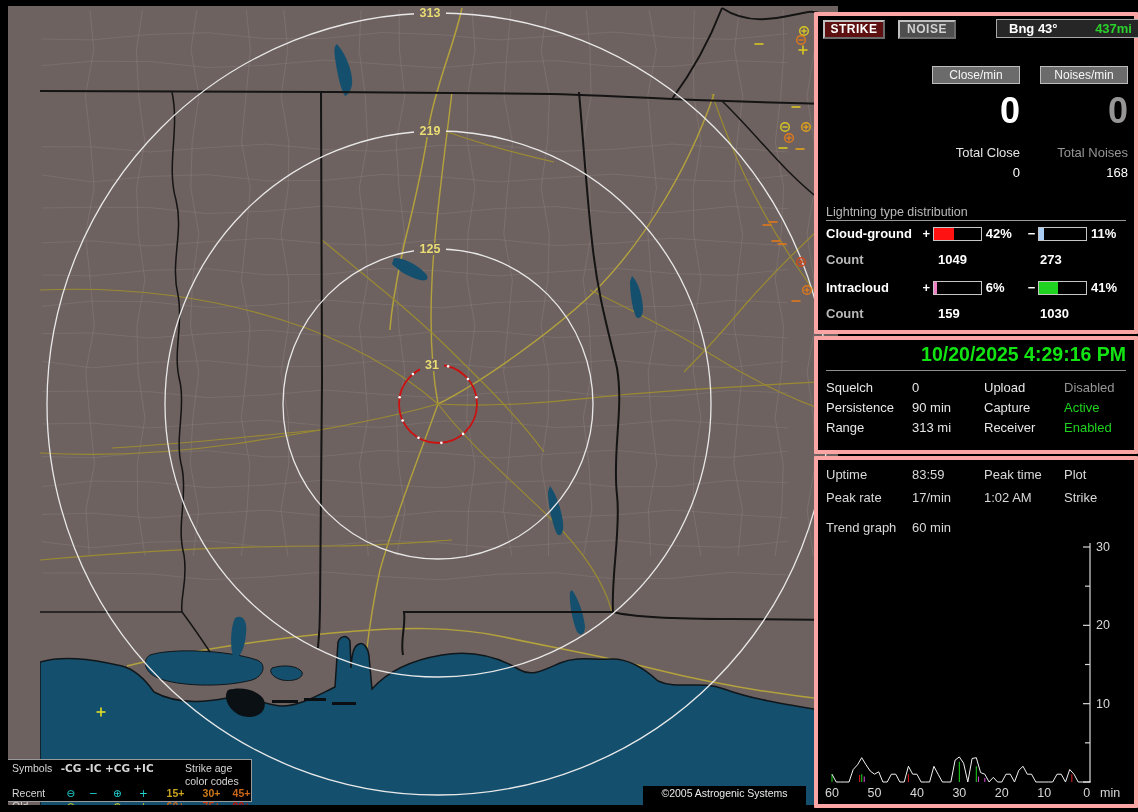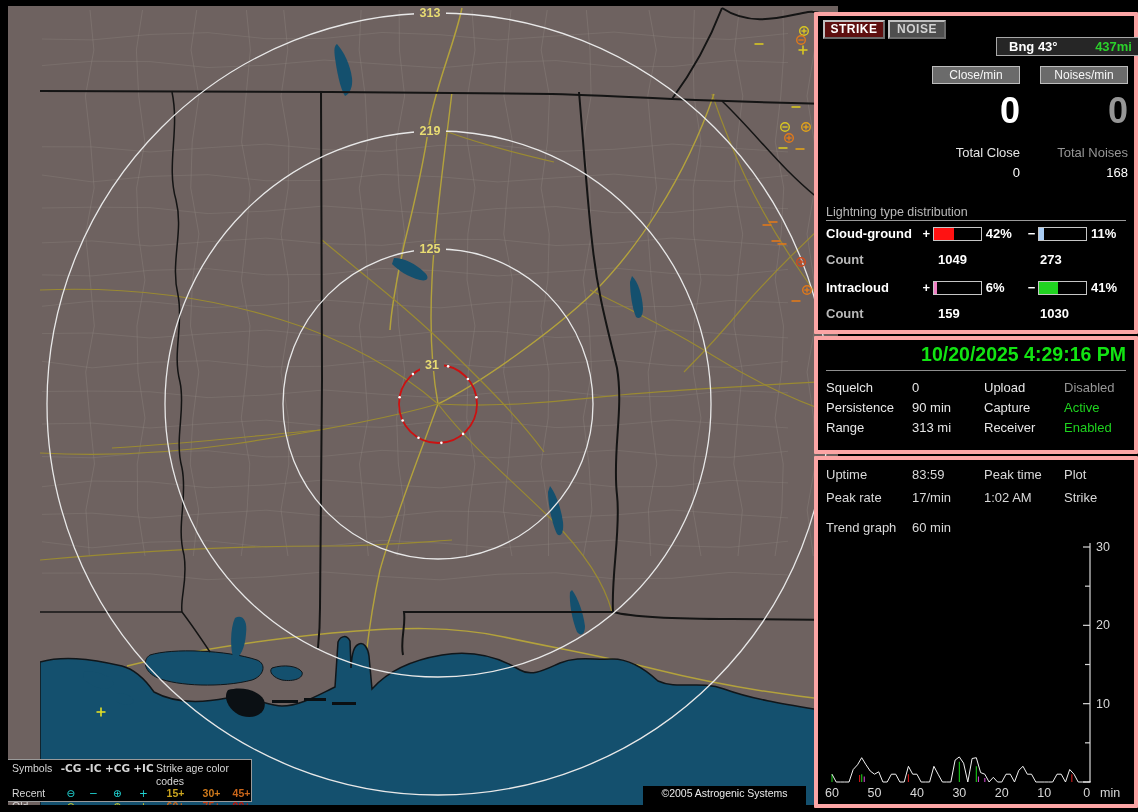--- a/index.html
+++ b/index.html
@@ -4,21 +4,21 @@
 <style>
   html,body{margin:0;padding:0;background:#000;}
   body{width:1138px;height:812px;position:relative;font-family:"Liberation Sans",sans-serif;overflow:hidden;}
   .abs{position:absolute;}
   #map-wrap{left:8px;top:6px;width:798px;height:799px;background:#6e6260;overflow:hidden;padding-left:32px;}
   #map-wrap svg{display:block;}
   .box{position:absolute;background:#000;border:4px solid #fca5a5;border-radius:1px;}
   .btn3d{position:absolute;text-align:center;font-weight:bold;font-size:12px;letter-spacing:.5px;
          border:2px outset #bfbfbf;line-height:15px;cursor:pointer;}
   .btn-strike{background:#5e0f0f;color:#fff;}
-  .btn-noise{background:#4e4e4e;color:#d2d2d2;}
+  .btn-noise{background:#4e4e4e;color:#d2d2d2;margin-left:10px;}
   .bng{position:absolute;background:#262626;border:1px solid #a8a8a8;display:flex;align-items:center;
        padding:0 6px;font-size:13px;font-weight:bold;color:#fff;}
   .bng .dist{margin-left:auto;color:#2bd12b;}
   .col{position:absolute;width:88px;}
   .chip{display:block;background:#6b6b6b;border:1px solid #bdbdbd;color:#f7f7f7;font-size:12px;
         text-align:center;padding:1px 0;}
   .bignum{font-size:36px;font-weight:bold;color:#fff;text-align:right;line-height:1;margin-top:9px;}
   .totlab{font-size:13px;color:#e4e4e4;text-align:right;margin-top:16px;}
   .totval{font-size:13px;color:#fff;text-align:right;margin-top:5px;}
   .dim{color:#969696 !important;}
@@ -41,21 +41,21 @@
   .srow span{position:absolute;white-space:nowrap;}
   .srow .f0{left:0;}
   .srow .f1{left:86px;}
   .srow .f2{left:158px;}
   .srow .f3{left:238px;}
   .legend{position:absolute;left:7px;top:759px;width:243px;height:41px;background:#000;
           border:1px solid #9a9a9a;font-size:10.5px;color:#d6d6d6;}
   .lgrid{display:grid;grid-template-columns:47px 24px 21px 27px 25px 39px 33px 27px;
          padding:2px 0 0 4px;line-height:12.5px;}
   .lgrid .sym{font-family:"DejaVu Sans",sans-serif;text-align:center;}
-  .lgrid .agehead{grid-column:6/9;}
+  .lgrid .agehead{grid-column:6/9;margin-left:29px;}
   .lgrid .age{text-align:center;font-weight:bold;}
   .copyright{position:absolute;left:643px;top:786px;width:163px;height:24px;background:#000;
              color:#eaeaea;font-size:10.5px;text-align:center;line-height:15px;}
 </style>
 </head>
 <body>
 
 <div id="map-wrap" class="abs">
   <svg id="mapsvg" width="798" height="799" viewBox="8 6 798 799" xmlns="http://www.w3.org/2000/svg">
     <rect x="8" y="6" width="798" height="799" fill="#6e6260"></rect>
@@ -235,21 +235,21 @@
       <span class="age" style="color: rgb(191, 21, 10);">90+</span>
     </div>
   </div>
 
   <div class="copyright" style="left:635px;top:780px;">©2005 Astrogenic Systems</div>
 </div>
 
 <div class="box" style="left:814px;top:12px;width:316px;height:314px;">
   <div class="btn3d btn-strike" style="left:5px;top:4px;width:58px;">STRIKE</div>
   <div class="btn3d btn-noise" style="left:70px;top:4px;width:54px;">NOISE</div>
-  <div class="bng" style="left:178px;top:21px;width:123px;height:17px;padding-left:12px;">
+  <div class="bng" style="left:178px;top:3px;width:123px;height:17px;padding-left:12px;">
     <span>Bng 43°</span>
     <span class="dist">437mi</span>
   </div>
 
   <div class="col" style="left:114px;top:50px;">
     <span class="chip">Close/min</span>
     <div class="bignum">0</div>
     <div class="totlab">Total Close</div>
     <div class="totval">0</div>
   </div>

